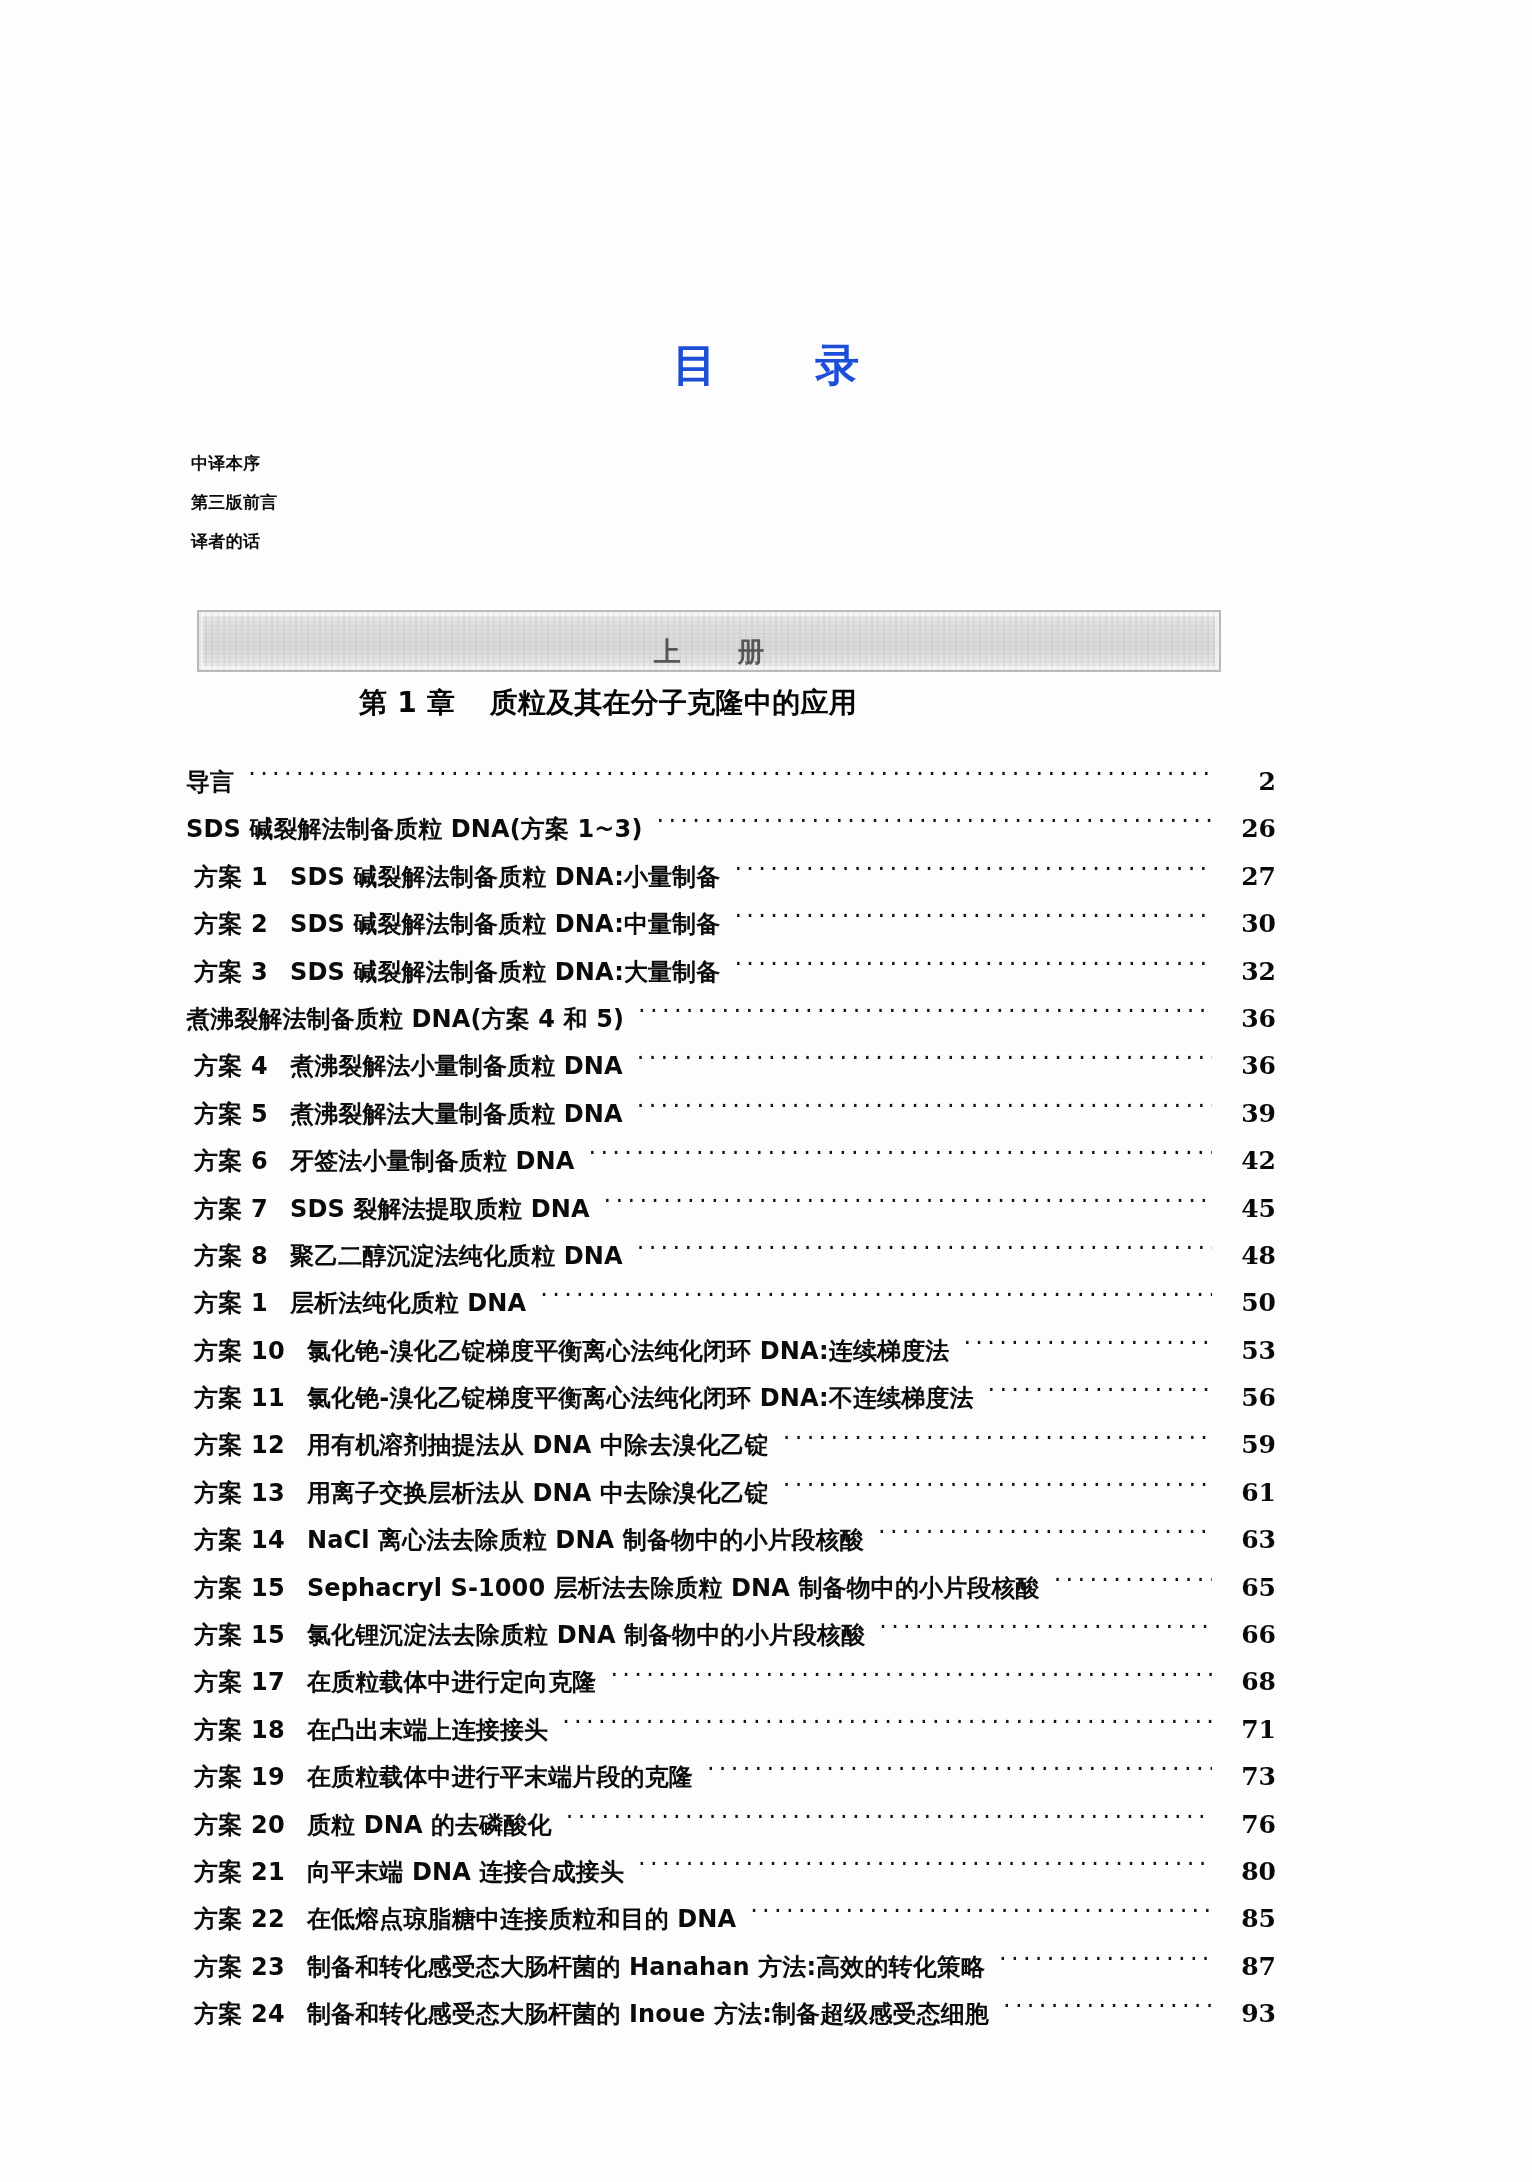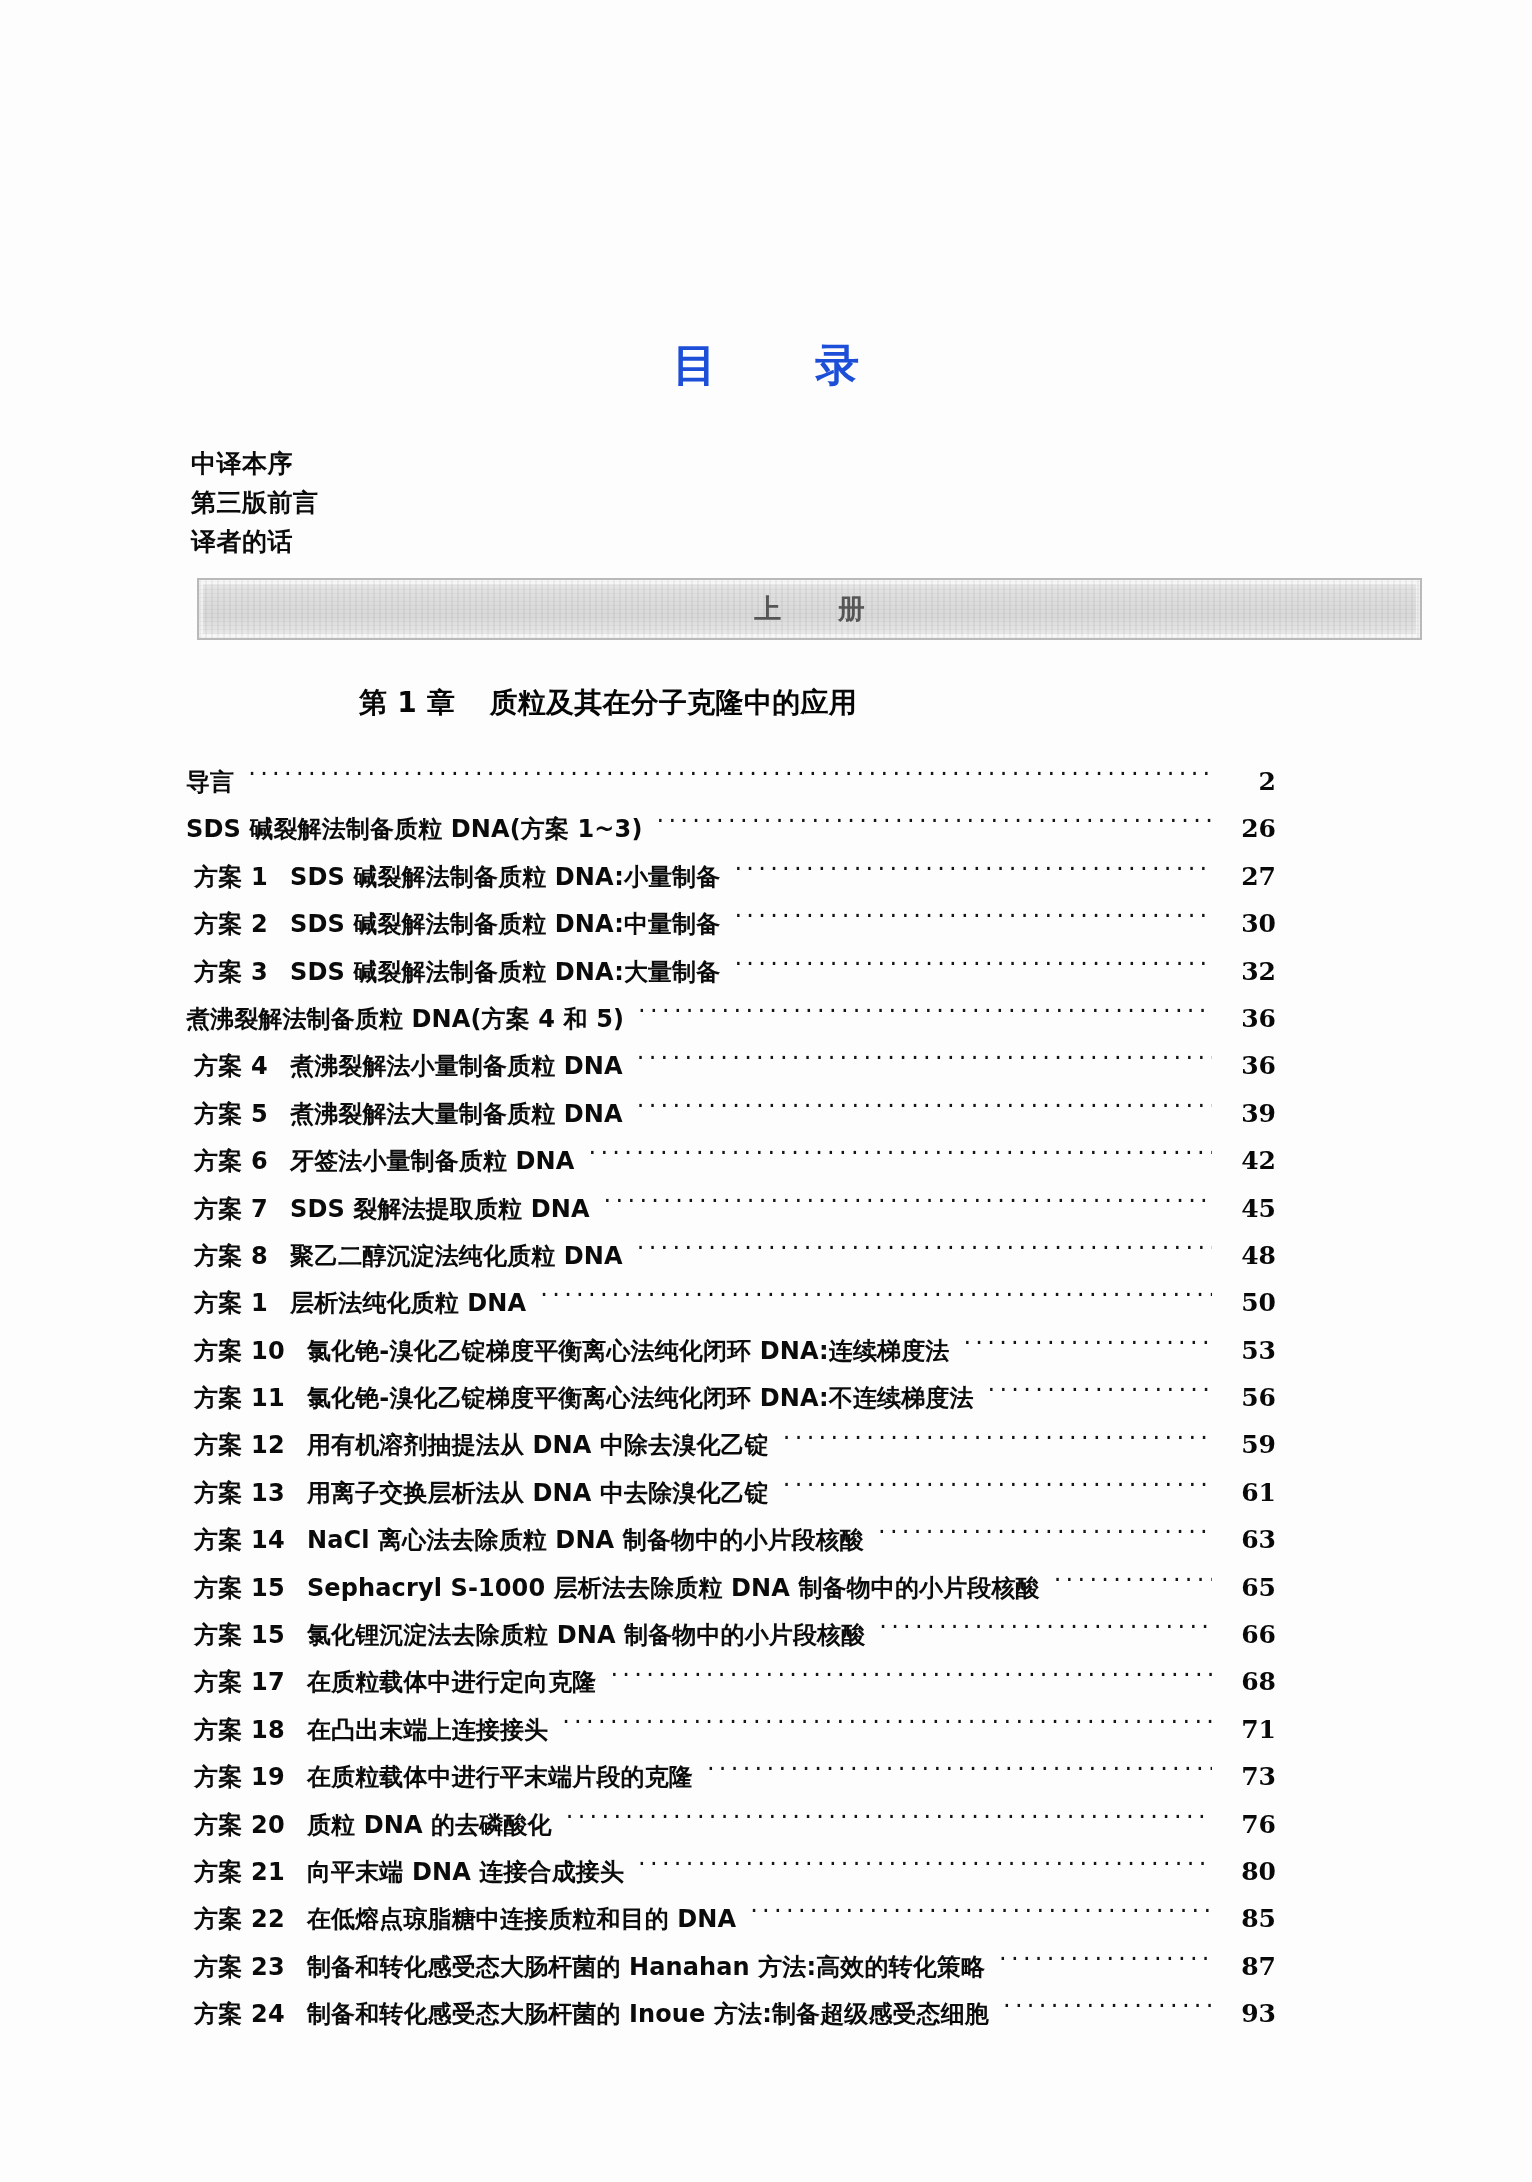--- a/index.html
+++ b/index.html
@@ -37,46 +37,46 @@
     color: #1d4ed8;
   }
   
   .frontmatter {
     position: absolute;
     left: 191px;
     top: 444px;
     width: 500px;
   }
   .fm-item {
-    font-size: 25px;
+    font-size: 17px;
     line-height: 39px;
     font-weight: 600;
     color: #0b0b0b;
     letter-spacing: 0.02em;
     font-family: "DejaVu Sans", "Liberation Sans", sans-serif;
   }
   
   .volume-banner {
     position: absolute;
     left: 197px;
-    top: 578px;
-    width: 1225px;
+    top: 610px;
+    width: 1024px;
     height: 62px;
     border: 2px solid #b9b9b9;
     background:
       linear-gradient(to bottom,
         #f2f2f2 0%,
         #e2e2e2 14%,
         #dcdcdc 40%,
         #d9d9d9 62%,
         #e4e4e4 86%,
         #efefef 100%);
     box-sizing: border-box;
     display: flex;
-    align-items: center;
+    align-items: flex-end;
     justify-content: center;
     box-shadow: inset 0 0 0 4px rgba(255,255,255,0.55);
   }
   .volume-banner::after {
     content: "";
     position: absolute;
     left: 0; top: 0; right: 0; bottom: 0;
     background-image:
       repeating-linear-gradient(90deg, rgba(0,0,0,0.045) 0 2px, rgba(255,255,255,0) 2px 6px),
       repeating-linear-gradient(0deg, rgba(0,0,0,0.03) 0 1px, rgba(255,255,255,0) 1px 4px);

